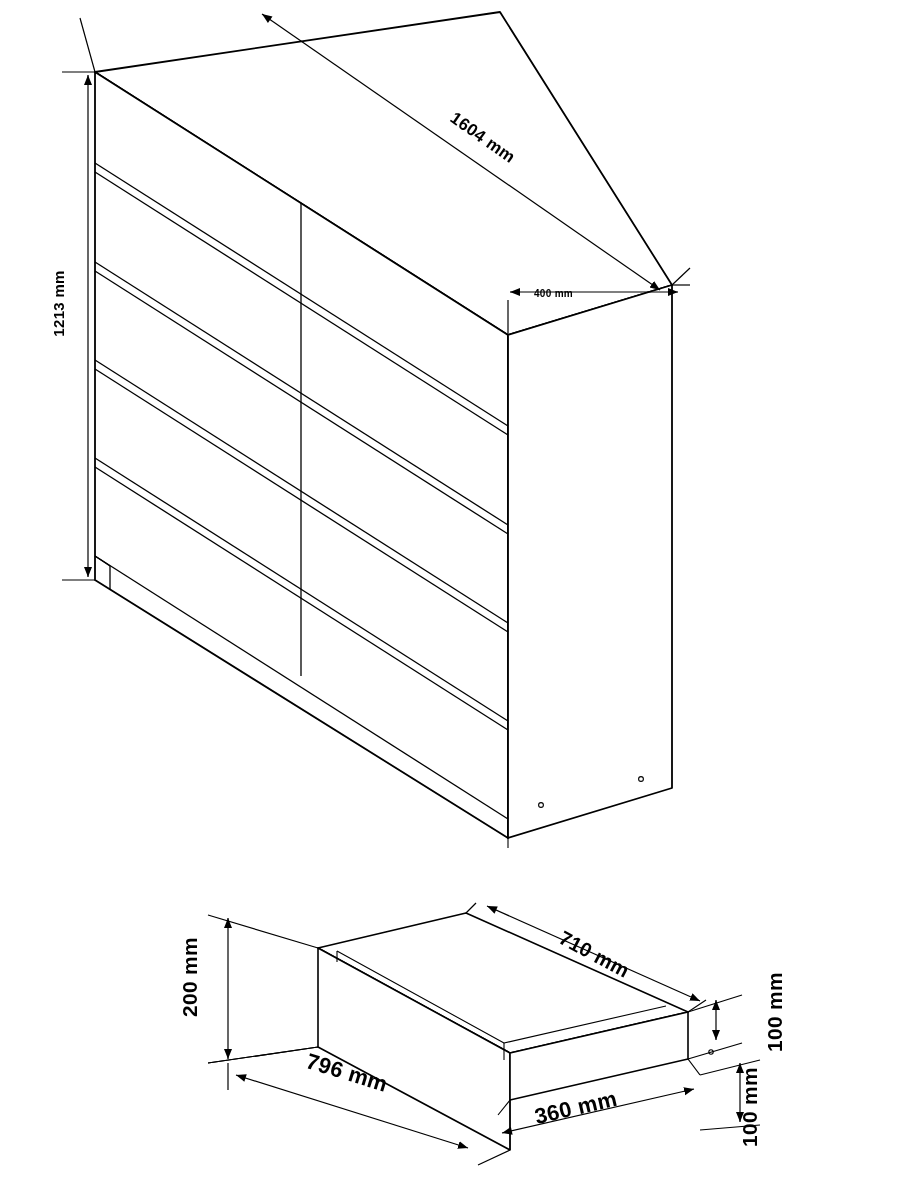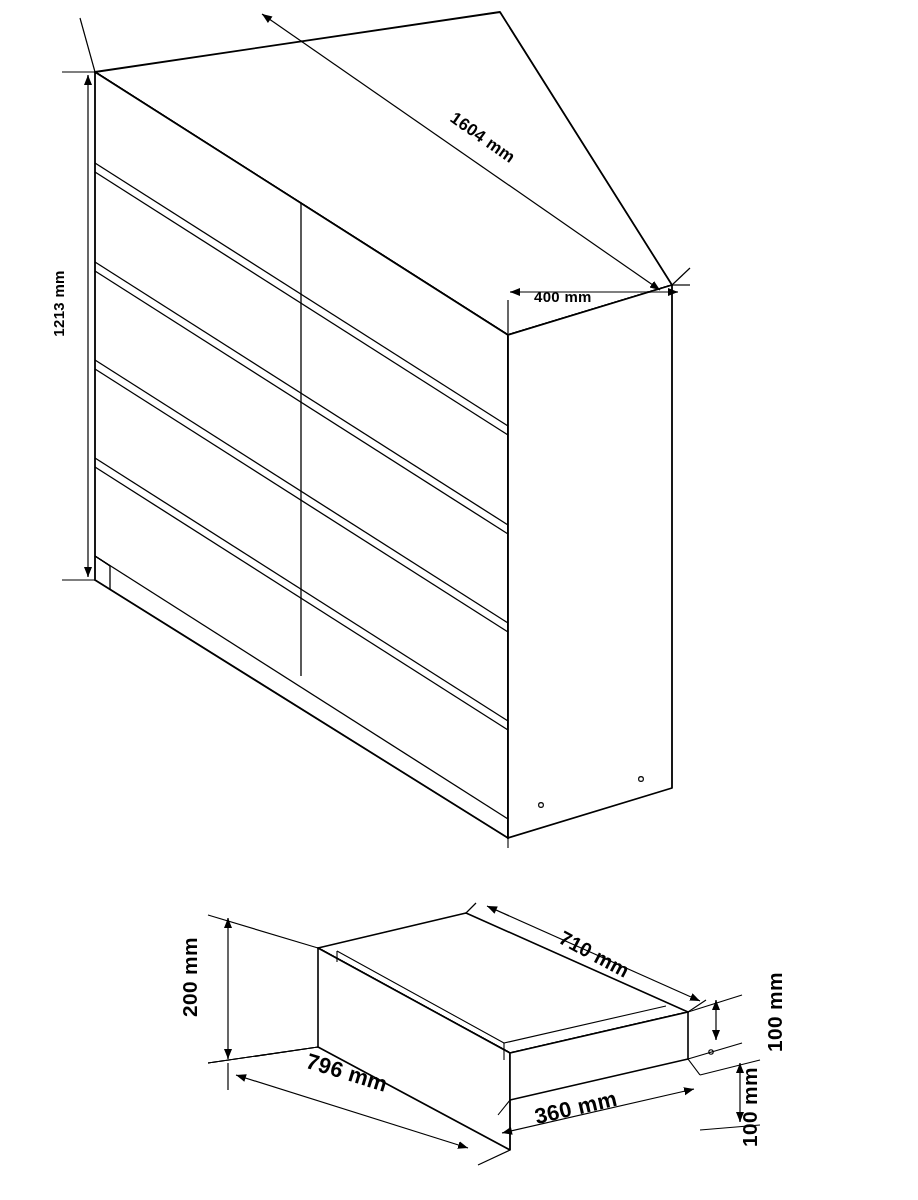--- a/index.html
+++ b/index.html
@@ -144,21 +144,21 @@
       <line x1="502" y1="1133" x2="694" y2="1089" marker-start="url(#arrowStart)" marker-end="url(#arrowEnd)"></line>
 
       <line x1="700" y1="1075" x2="760" y2="1060"></line>
       <line x1="700" y1="1130" x2="760" y2="1125"></line>
       <line x1="740" y1="1063" x2="740" y2="1122" marker-start="url(#arrowStart)" marker-end="url(#arrowEnd)"></line>
     </g>
   </svg>
 
   <div class="dimlabel" style="left:445px; top:128px; font-size:17px; transform: rotate(35deg);">1604 mm</div>
 
-  <div class="dimlabel" style="left:534px; top:288px; font-size:15px;">400 mm</div>
+  <div class="dimlabel" style="left:534px; top:288px; font-size:10px;">400 mm</div>
 
   <div class="dimlabel" style="left:25px; top:295px; font-size:15px; transform: rotate(-90deg);">1213 mm</div>
 
   <div class="dimlabel" style="left:150px; top:965px; font-size:21px; transform: rotate(-90deg);">200 mm</div>
 
   <div class="dimlabel" style="left:556px; top:943px; font-size:20px; transform: rotate(28deg);">710 mm</div>
 
   <div class="dimlabel" style="left:735px; top:1000px; font-size:21px; transform: rotate(-90deg);">100 mm</div>
 
   <div class="dimlabel" style="left:305px; top:1060px; font-size:22px; transform: rotate(17deg);">796 mm</div>

